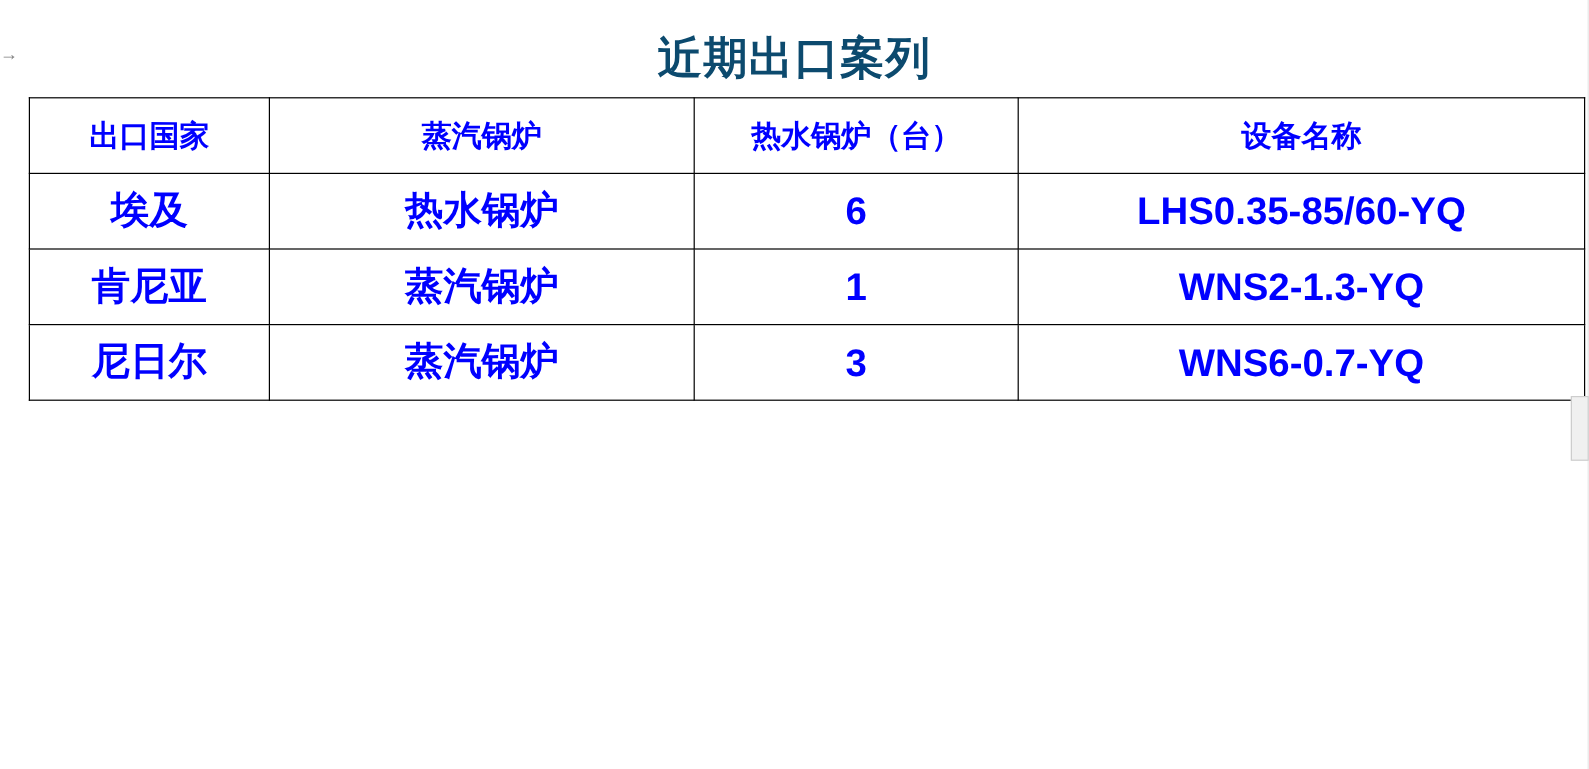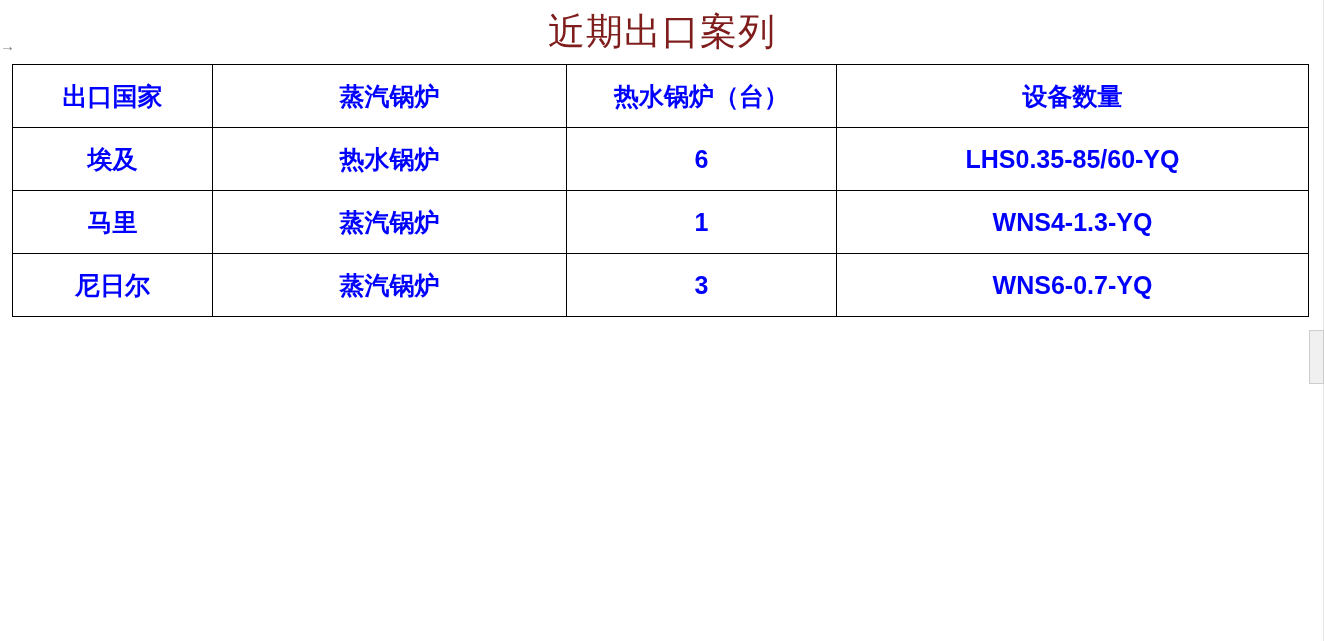--- a/index.html
+++ b/index.html
@@ -15,41 +15,41 @@
     position: relative;
   }
   .page {
     position: relative;
     width: 1324px;
     height: 641px;
     background: #ffffff;
   }
   .title {
     text-align: center;
-    color: #7f1d1d;
+    color: #0c4a6e;
     font-size: 37px;
-    font-weight: normal;
+    font-weight: bold;
     letter-spacing: 1px;
     line-height: 1;
-    padding-top: 13px;
+    padding-top: 30px;
     padding-bottom: 14px;
     font-family: "Liberation Sans", "DejaVu Sans", sans-serif;
   }
   table.case-table {
     border-collapse: collapse;
     width: 1296px;
-    margin-left: 12px;
+    margin-left: 24px;
     table-layout: fixed;
   }
   table.case-table td, table.case-table th {
     border: 1px solid #000000;
     color: #0000ff;
     text-align: center;
     font-weight: bold;
-    font-size: 25px;
+    font-size: 32px;
     height: 62px;
     padding: 0;
     vertical-align: middle;
     font-family: "Liberation Sans", "DejaVu Sans", sans-serif;
   }
   table.case-table thead th {
     height: 62px;
     font-size: 25px;
   }
   col.c1 { width: 200px; }
@@ -104,35 +104,35 @@
       <col class="c1">
         <col class="c2">
         <col class="c3">
         <col class="c4">
     </colgroup>
     <thead>
       <tr>
         <th>出口国家</th>
         <th>蒸汽锅炉</th>
         <th>热水锅炉（台）</th>
-        <th>设备数量</th>
+        <th>设备名称</th>
       </tr>
     </thead>
     <tbody>
       <tr>
         <td>埃及</td>
         <td>热水锅炉</td>
         <td>6</td>
         <td>LHS0.35-85/60-YQ</td>
       </tr>
       <tr>
-        <td>马里</td>
+        <td>肯尼亚</td>
         <td>蒸汽锅炉</td>
         <td>1</td>
-        <td>WNS4-1.3-YQ</td>
+        <td>WNS2-1.3-YQ</td>
       </tr>
       <tr>
         <td>尼日尔</td>
         <td>蒸汽锅炉</td>
         <td>3</td>
         <td>WNS6-0.7-YQ</td>
       </tr>
     </tbody>
   </table>
 

